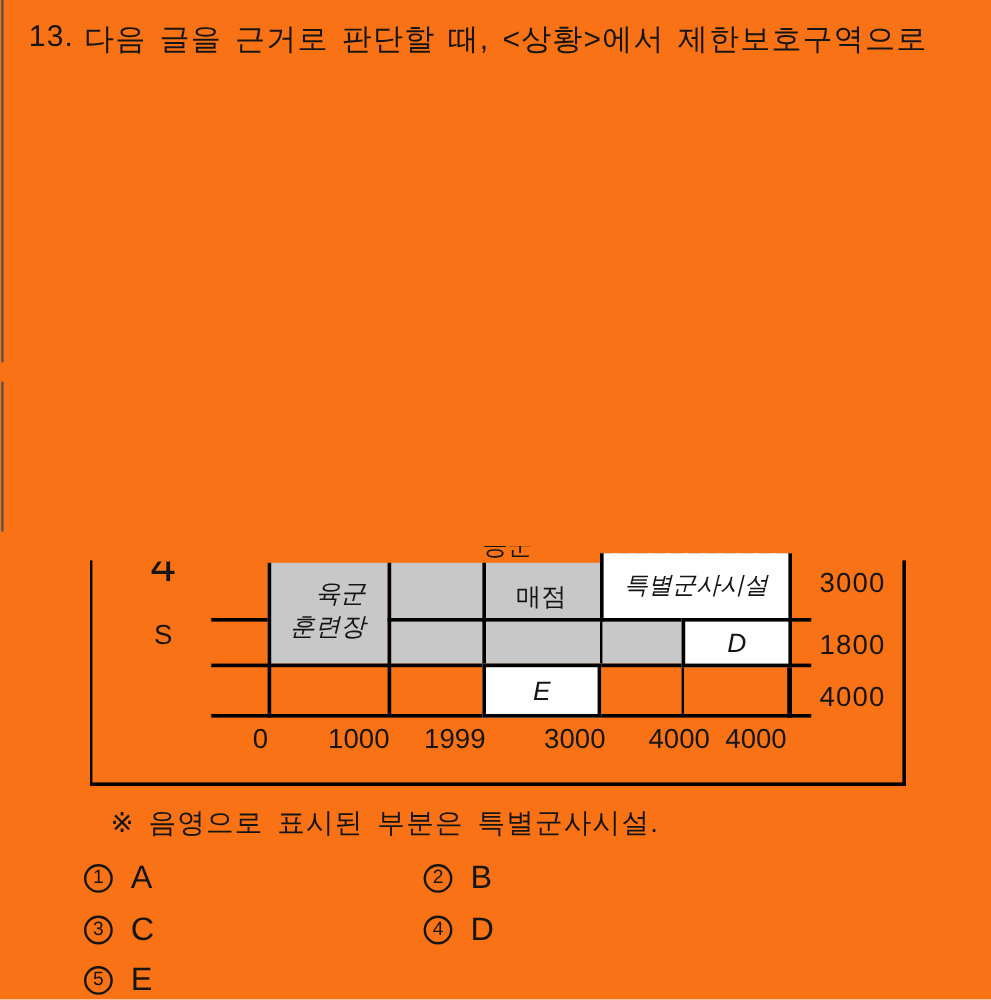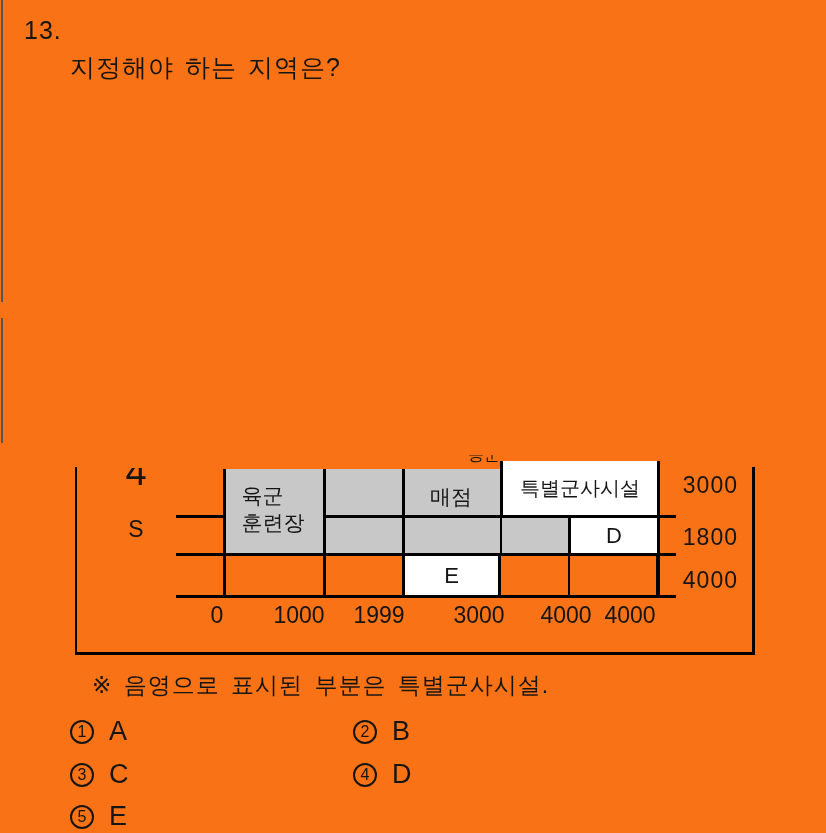--- a/index.html
+++ b/index.html
@@ -13,42 +13,42 @@
   .qline1{position:absolute;left:70px;top:16px;font-size:25px;letter-spacing:1px;word-spacing:3px;white-space:nowrap;}
   .qline2{position:absolute;left:70px;top:51px;font-size:25px;letter-spacing:1px;word-spacing:3px;white-space:nowrap;}
   
   #figclip{position:absolute;left:74px;top:455px;width:684px;height:205px;overflow:hidden;}
   .outerbox{position:absolute;left:1px;top:12px;width:680px;height:188px;box-sizing:border-box;
             border-left:2px solid #000;border-right:3px solid #000;border-bottom:3px solid #000;}
   .gline{position:absolute;background:#000;}
   .shade{position:absolute;}
   .cellbox{position:absolute;box-sizing:border-box;background:#fff;border:3px solid #000;
            display:flex;align-items:center;justify-content:center;}
-  .celltext{font-size:21px;text-align:left;line-height:27px;white-space:nowrap;}
+  .celltext{font-size:21px;text-align:right;line-height:27px;white-space:nowrap;font-style:italic;}
   .xlab{position:absolute;top:147px;width:80px;text-align:center;font-size:23px;}
   .ylab{position:absolute;left:596px;width:68px;text-align:right;font-size:23px;letter-spacing:1px;}
   .clipbox{position:absolute;overflow:hidden;}
   .dashedcut{position:absolute;height:0;border-top:5px dashed #111;}
   
   .note{position:absolute;left:92px;top:670px;font-size:23px;letter-spacing:1px;word-spacing:4px;white-space:nowrap;}
   .choice{position:absolute;display:flex;align-items:center;}
   .cnum{display:inline-flex;align-items:center;justify-content:center;width:24px;height:24px;
         border:2px solid #151515;border-radius:50%;font-size:16px;line-height:1;box-sizing:border-box;}
   .clabel{font-size:27px;margin-left:15px;}
 </style>
 </head>
 <body>
 
 <div id="canvas">
 
   <div class="margin-line" style="top:0;height:302px;"></div>
   <div class="margin-line" style="top:318px;height:125px;"></div>
 
   <div class="qnum">13.</div>
-  <div class="qline2">지정해야 하는 지역은?</div>
+  <div class="qline1">다음 글을 근거로 판단할 때, &lt;상황&gt;에서 제한보호구역으로</div>
 
   <div id="figclip">
 
     <div class="outerbox"></div>
 
     <div class="shade" style="left: 149px; top: 14px; width: 100px; height: 84px; background: rgb(200, 200, 200);"></div>
     <div class="shade" style="left: 249px; top: 14px; width: 79px; height: 46px; background: rgb(200, 200, 200);"></div>
     <div class="shade" style="left: 328px; top: 14px; width: 98px; height: 46px; background: rgb(200, 200, 200);"></div>
     <div class="shade" style="left: 249px; top: 60px; width: 79px; height: 38px; background: rgb(200, 200, 200);"></div>
     <div class="shade" style="left: 328px; top: 60px; width: 98px; height: 38px; background: rgb(200, 200, 200);"></div>
@@ -59,21 +59,21 @@
     <div class="gline" style="left:102px;top:98px;width:500px;height:3px;"></div>
     <div class="gline" style="left:102px;top:140px;width:500px;height:3px;"></div>
     <div class="gline" style="left:149px;top:14px;width:3px;height:129px;"></div>
     <div class="gline" style="left:249px;top:14px;width:3px;height:126px;"></div>
     <div class="gline" style="left:328px;top:14px;width:3px;height:126px;"></div>
     <div class="gline" style="left:426px;top:63px;width:2px;height:35px;"></div>
     <div class="gline" style="left:494px;top:101px;width:2px;height:39px;"></div>
     <div class="gline" style="left:582px;top:12px;width:4px;height:131px;"></div>
 
     <div class="clipbox" style="left:328px;top:0;width:98px;height:14px;">
-      <div style="margin-top:-13px;text-align:right;font-size:16px;line-height:26px;font-family:Liberation Serif, serif;">공군</div>
+      <div style="margin-top:-13px;text-align:left;font-size:21px;line-height:26px;font-family:Liberation Serif, serif;">공군</div>
     </div>
 
     <div class="dashedcut" style="left:426px;top:6px;width:157px;"></div>
     <div class="cellbox" style="left:426px;top:6px;width:160px;height:57px;border-top:none;">
       <span class="celltext" style="font-size:20px;">특별군사시설</span>
     </div>
 
     <div class="cellbox" style="left:494px;top:60px;width:92px;height:41px;">
       <span class="celltext" style="font-size:22px;">D</span>
     </div>

